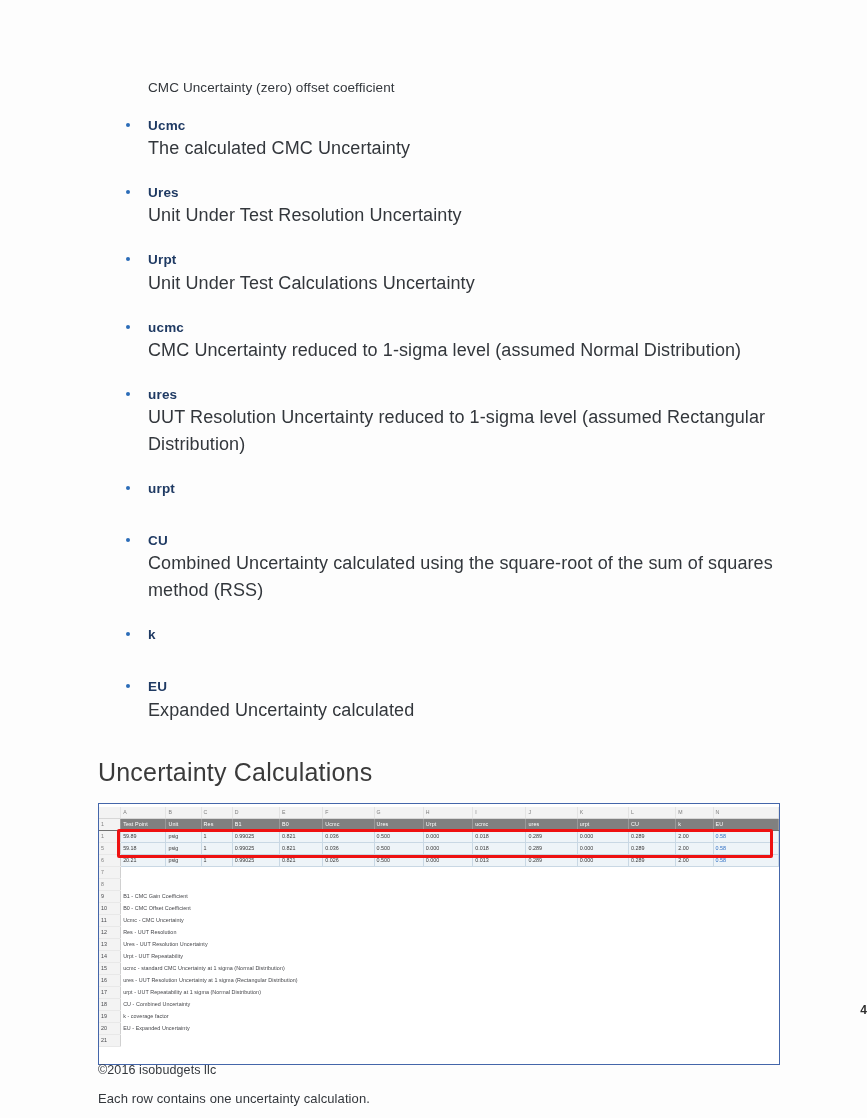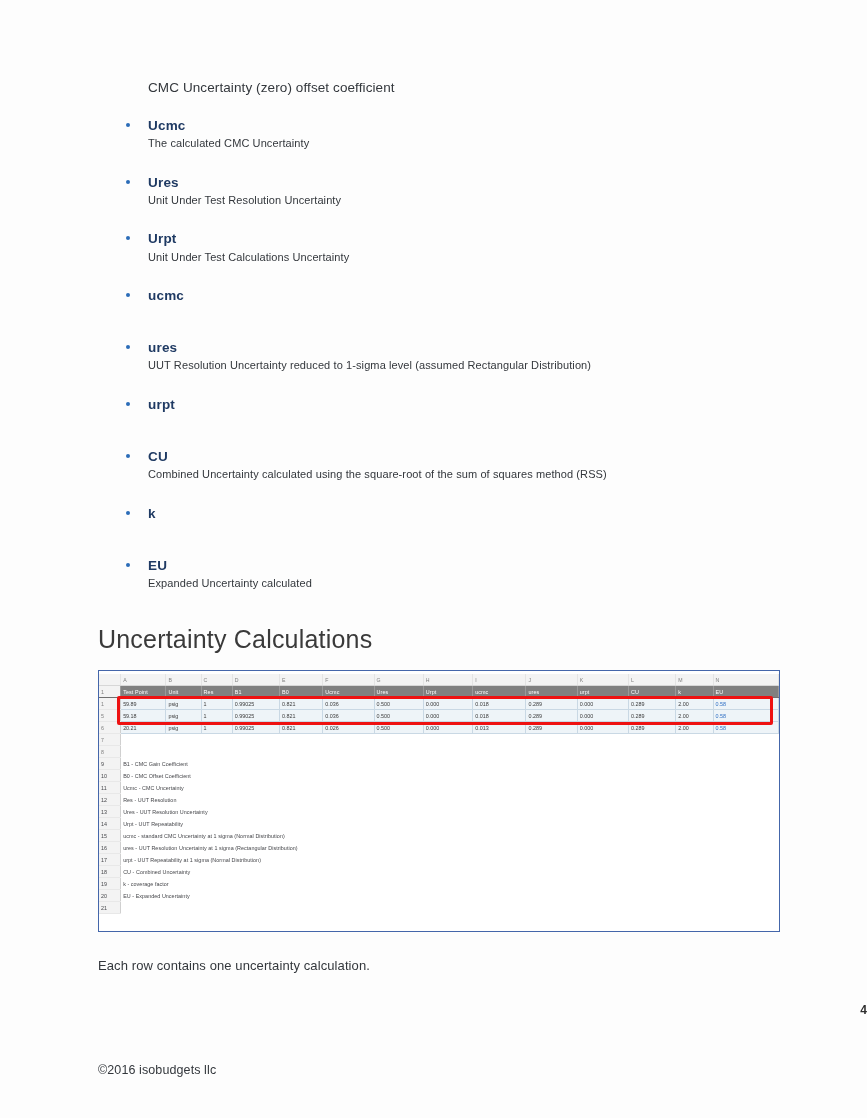--- a/index.html
+++ b/index.html
@@ -40,21 +40,21 @@
     background:#2b6cb8;
   }
   .bullet .term{
     font-size:13.5px;
     font-weight:bold;
     color:#1f3a63;
     line-height:1.35;
     letter-spacing:.2px;
   }
   .bullet .desc{
-    font-size:11px;
+    font-size:18px;
     color:#33373c;
     line-height:1.5;
     letter-spacing:.1px;
   }
 
   
   .section-heading{
     font-size:25px;
     color:#3a3a3a;
     font-weight:normal;
@@ -199,20 +199,21 @@
           <div class="desc">Unit Under Test Resolution Uncertainty</div>
         </div>
         <div class="bullet">
           <span class="dot"></span>
           <div class="term">Urpt</div>
           <div class="desc">Unit Under Test Calculations Uncertainty</div>
         </div>
         <div class="bullet">
           <span class="dot"></span>
           <div class="term">ucmc</div>
+          <div class="desc">CMC Uncertainty reduced to 1-sigma level (assumed Normal Distribution)</div>
         </div>
         <div class="bullet">
           <span class="dot"></span>
           <div class="term">ures</div>
           <div class="desc">UUT Resolution Uncertainty reduced to 1-sigma level (assumed Rectangular Distribution)</div>
         </div>
         <div class="bullet">
           <span class="dot"></span>
           <div class="term">urpt</div>
         </div>

